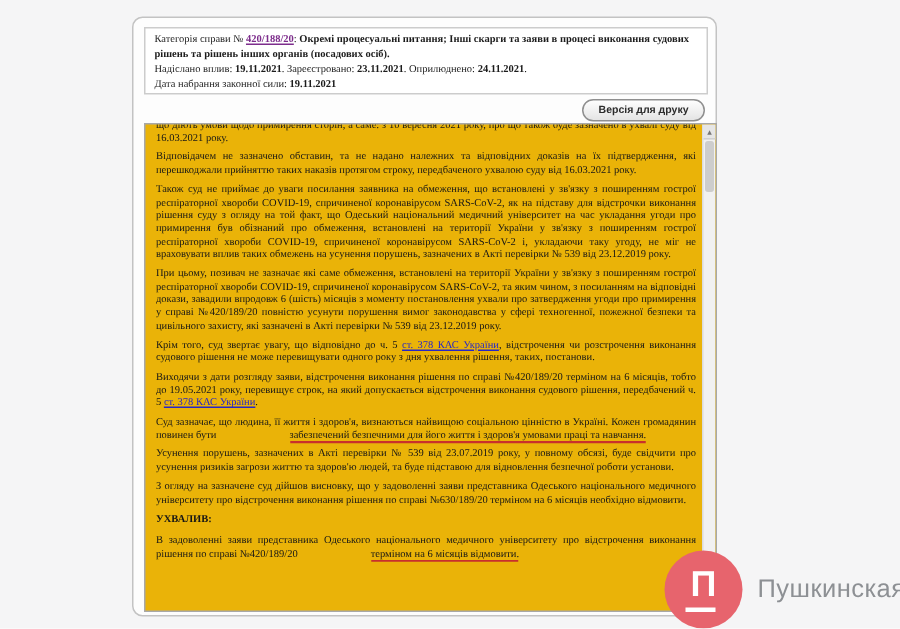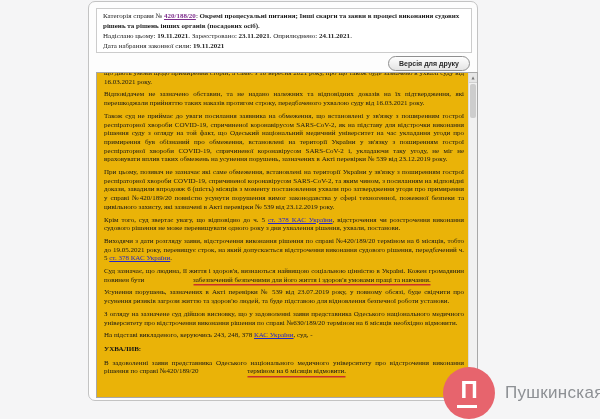--- a/index.html
+++ b/index.html
@@ -4,21 +4,21 @@
 <style>
   html,body{margin:0;padding:0;}
   body{
     width:600px;height:419px;overflow:hidden;position:relative;
     background:#f5f5f6;
     font-family:"Liberation Serif", serif;
     -webkit-font-smoothing:antialiased;
   }
   
   .outer-panel{
-    position:absolute;left:88px;top:1px;width:390px;height:400px;
+    position:absolute;left:88px;top:11px;width:390px;height:400px;
     background:#fdfdfd;border:1px solid #c3c3c3;border-radius:7px;
     box-sizing:border-box;
   }
   
   .case-info{
     position:absolute;left:7px;top:6px;width:376px;height:45px;
     background:#ffffff;border:1px solid #cccccc;box-sizing:border-box;
     padding:3px 6px 0 6px;
     font-size:7px;line-height:9.5px;color:#1c1c1c;text-align:left;
     overflow:hidden;
@@ -94,39 +94,38 @@
     margin-left:10px;font-size:17px;color:#8d9094;letter-spacing:0.3px;white-space:nowrap;
   }
 </style>
 </head>
 <body>
 
 <div class="outer-panel">
 
   <div class="case-info" id="case-info">
       <p class="para"><span>Категорія справи № </span><a href="#" class="vlink">420/188/20</a><span>: </span><span class="seg-bold">Окремі процесуальні питання; Інші скарги та заяви в процесі виконання судових рішень та рішень інших органів (посадових осіб).</span></p>
-      <p class="para"><span>Надіслано цьому: </span><span class="seg-bold">19.11.2021</span><span>. Зареєстровано: </span><span class="seg-bold">23.11.2021</span><span>. Оприлюднено: </span><span class="seg-bold">24.11.2021</span><span>.</span></p>
+      <p class="para"><span>Надіслано вплив: </span><span class="seg-bold">19.11.2021</span><span>. Зареєстровано: </span><span class="seg-bold">23.11.2021</span><span>. Оприлюднено: </span><span class="seg-bold">24.11.2021</span><span>.</span></p>
       <p class="para"><span>Дата набрання законної сили: </span><span class="seg-bold">19.11.2021</span></p>
       <p class="para"><span>Номер судового провадження: </span><span class="seg-bold">не визначено</span></p>
     </div>
 
   <button class="print-btn">Версія для друку</button>
 
   <div class="doc-area">
     <div class="doc-body" id="doc-body">
         <p class="para clipped"><span>що діють умови щодо примирення сторін, а саме: з 10 вересня 2021 року, про що також буде зазначено в ухвалі суду від 16.03.2021 року.</span></p>
         <p class="para"><span>Відповідачем не зазначено обставин, та не надано належних та відповідних доказів на їх підтвердження, які перешкоджали прийняттю таких наказів протягом строку, передбаченого ухвалою суду від 16.03.2021 року.</span></p>
         <p class="para"><span>Також суд не приймає до уваги посилання заявника на обмеження, що встановлені у зв'язку з поширенням гострої респіраторної хвороби COVID-19, спричиненої коронавірусом SARS-CoV-2, як на підставу для відстрочки виконання рішення суду з огляду на той факт, що Одеський національний медичний університет на час укладання угоди про примирення був обізнаний про обмеження, встановлені на території України у зв'язку з поширенням гострої респіраторної хвороби COVID-19, спричиненої коронавірусом SARS-CoV-2 і, укладаючи таку угоду, не міг не враховувати вплив таких обмежень на усунення порушень, зазначених в Акті перевірки № 539 від 23.12.2019 року.</span></p>
         <p class="para"><span>При цьому, позивач не зазначає які саме обмеження, встановлені на території України у зв'язку з поширенням гострої респіраторної хвороби COVID-19, спричиненої коронавірусом SARS-CoV-2, та яким чином, з посиланням на відповідні докази, завадили впродовж 6 (шість) місяців з моменту постановлення ухвали про затвердження угоди про примирення у справі №420/189/20 повністю усунути порушення вимог законодавства у сфері техногенної, пожежної безпеки та цивільного захисту, які зазначені в Акті перевірки № 539 від 23.12.2019 року.</span></p>
-        <p class="para"><span>Крім того, суд звертає увагу, що відповідно до ч. 5 </span><a href="#" class="link">ст. 378 КАС України</a><span>, відстрочення чи розстрочення виконання судового рішення не може перевищувати одного року з дня ухвалення рішення, ухвали, постанови.</span></p>
+        <p class="para"><span>Крім того, суд звертає увагу, що відповідно до ч. 5 </span><a href="#" class="link">ст. 378 КАС України</a><span>, відстрочення чи розстрочення виконання судового рішення не може перевищувати одного року з дня ухвалення рішення, таких, постанови.</span></p>
         <p class="para"><span>Виходячи з дати розгляду заяви, відстрочення виконання рішення по справі №420/189/20 терміном на 6 місяців, тобто до 19.05.2021 року, перевищує строк, на який допускається відстрочення виконання судового рішення, передбачений ч. 5 </span><a href="#" class="link">ст. 378 КАС України</a><span>.</span></p>
         <p class="para"><span>Суд зазначає, що людина, її життя і здоров'я, визнаються найвищою соціальною цінністю в Україні. Кожен громадянин повинен бути </span><span class="red">забезпечений безпечними для його життя і здоров'я умовами праці та навчання.</span></p>
         <p class="para"><span>Усунення порушень, зазначених в Акті перевірки № 539 від 23.07.2019 року, у повному обсязі, буде свідчити про усунення ризиків загрози життю та здоров'ю людей, та буде підставою для відновлення безпечної роботи установи.</span></p>
         <p class="para"><span>З огляду на зазначене суд дійшов висновку, що у задоволенні заяви представника Одеського національного медичного університету про відстрочення виконання рішення по справі №630/189/20 терміном на 6 місяців необхідно відмовити.</span></p>
-        <p class="para"><span>На підставі викладеного, керуючись 243, 248, 378 </span><a href="#" class="link">КАС України</a><span>, суд, -</span></p>
         <p class="para center"><span>УХВАЛИВ:</span></p>
         <p class="para"><span>В задоволенні заяви представника Одеського національного медичного університету про відстрочення виконання рішення по справі №420/189/20 </span><span class="red">терміном на 6 місяців відмовити.</span></p>
       </div>
     <div class="scrollbar">
       <div class="scroll-arrow up">▲</div>
       <div class="scroll-thumb"></div>
       <div class="scroll-arrow down">▼</div>
     </div>
   </div>
 

